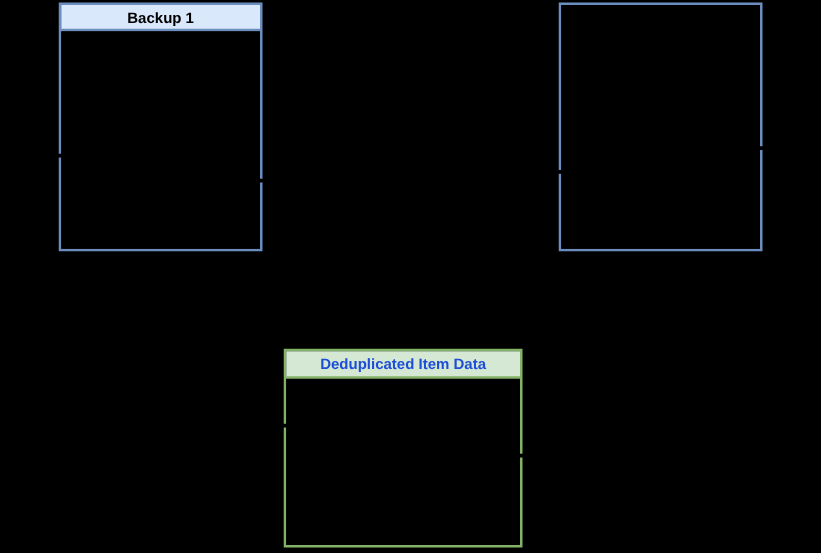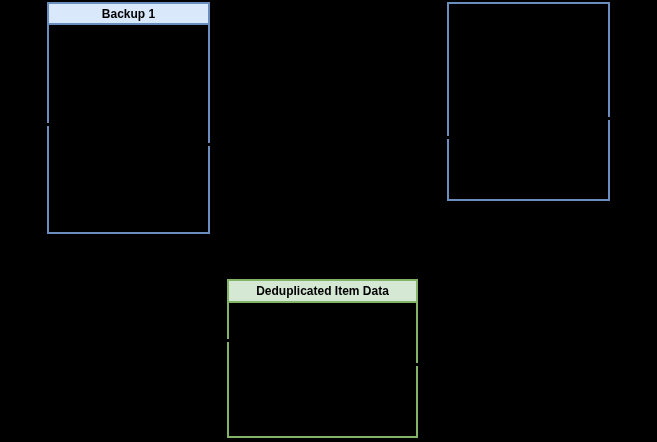--- a/index.html
+++ b/index.html
@@ -36,42 +36,42 @@
   .box-body {
     flex: 1;
   }
   .backup-header { height: 21px; }
   .dedup-header  { height: 22px; }
   .connector-endpoint {
     position: absolute;
     width: 8px;
     height: 3px;
   }
-  #backup-1-box { left: 47px;  top: 2px;   width: 163px; height: 232px; }
+  #backup-1-box { left: 47px;  top: 2px;   width: 163px; height: 199px; }
   #backup-2-box { left: 447px; top: 2px;   width: 163px; height: 199px; }
   #dedup-box    { left: 227px; top: 279px; width: 191px; height: 159px; }
 </style>
 </head>
 <body>
 
 <div class="canvas">
 
   <div class="box" id="backup-1-box" style="border-color: rgb(108, 142, 191);">
     <div class="box-header backup-header" style="background-color: rgb(218, 232, 252); color: rgb(0, 0, 0); border-color: rgb(108, 142, 191);">
       <span>Backup 1</span>
     </div>
     <div class="box-body" style="background-color: rgb(0, 0, 0);"></div>
   </div>
 
   <div class="box" id="backup-2-box" style="border-color: rgb(108, 142, 191);">
     <div class="box-body" style="background-color: rgb(0, 0, 0);"></div>
   </div>
 
   <div class="box" id="dedup-box" style="border-color: rgb(130, 179, 102);">
-    <div class="box-header dedup-header" style="background-color: rgb(213, 232, 212); color: #000000; border-color: rgb(130, 179, 102);">
+    <div class="box-header dedup-header" style="background-color: rgb(213, 232, 212); color: #1d4ed8; border-color: rgb(130, 179, 102);">
       <span>Deduplicated Item Data</span>
     </div>
     <div class="box-body" style="background-color: rgb(0, 0, 0);"></div>
   </div>
 
   <div class="connector-endpoint" style="left: 44px; top: 123px; background-color: rgb(0, 0, 0);"></div>
   <div class="connector-endpoint" style="left: 204px; top: 143px; background-color: rgb(0, 0, 0);"></div>
   <div class="connector-endpoint" style="left: 443px; top: 136px; background-color: rgb(0, 0, 0);"></div>
   <div class="connector-endpoint" style="left: 605px; top: 117px; background-color: rgb(0, 0, 0);"></div>
   <div class="connector-endpoint" style="left: 223px; top: 339px; background-color: rgb(0, 0, 0);"></div>

